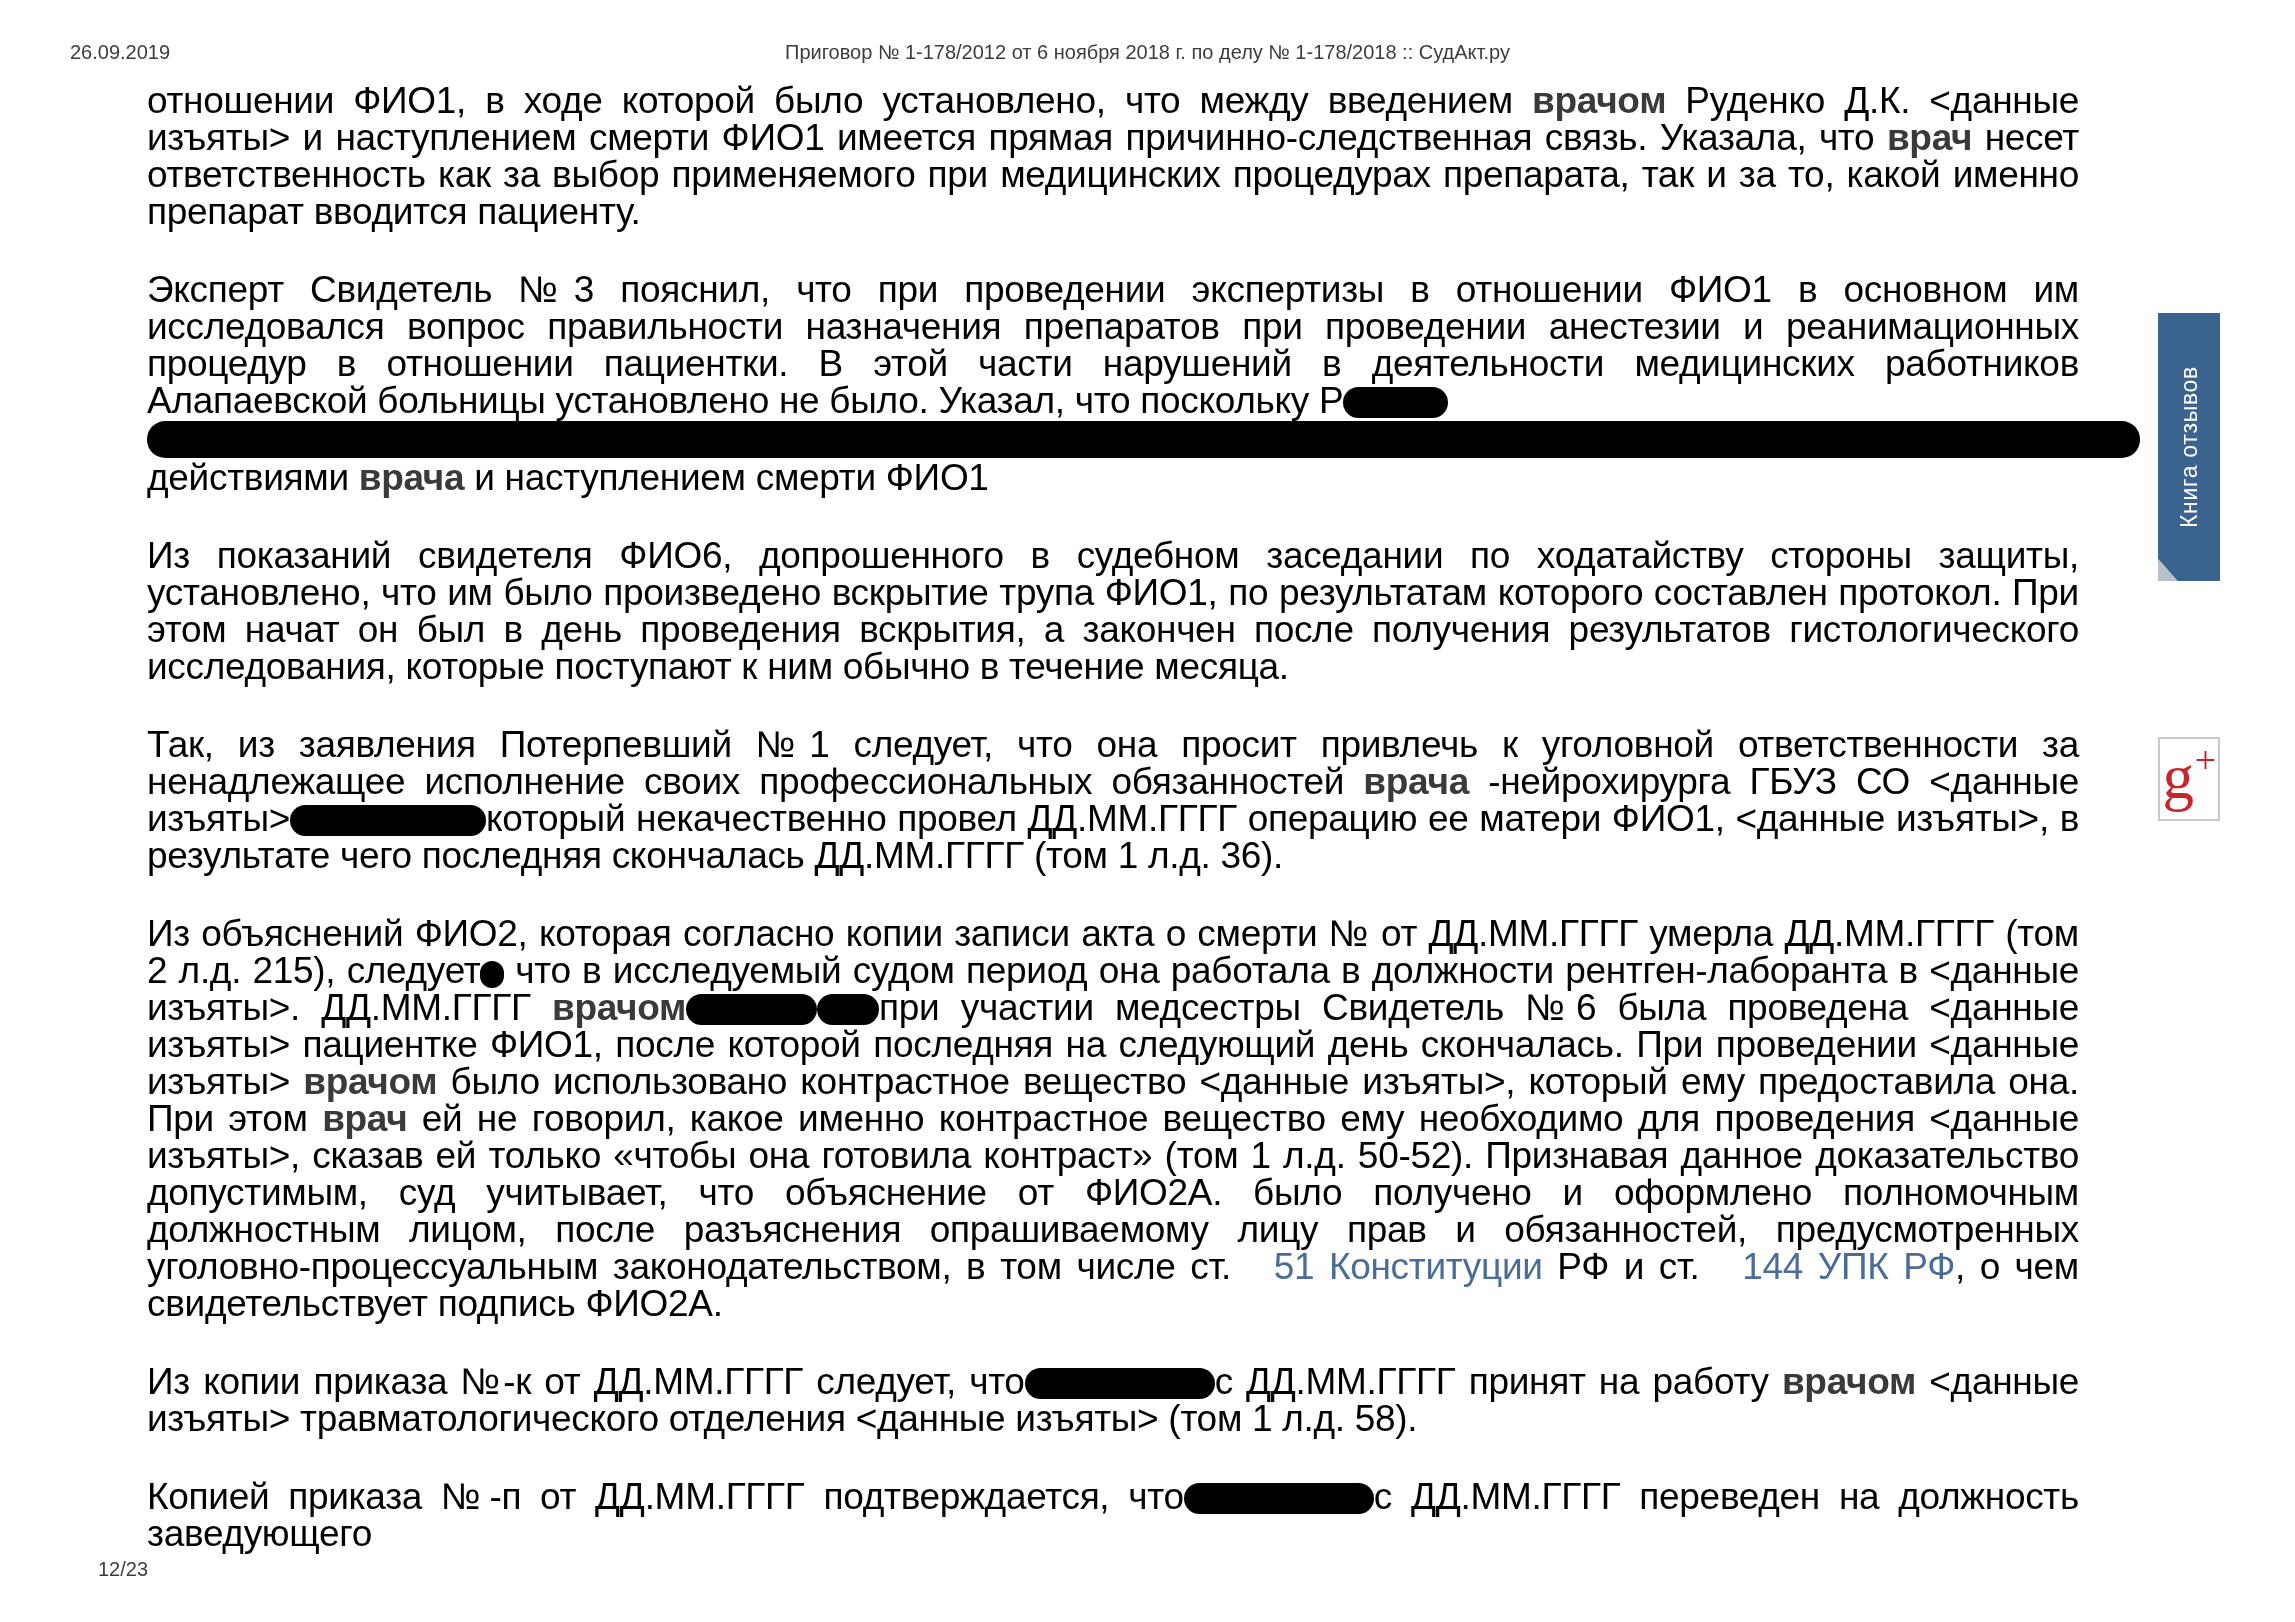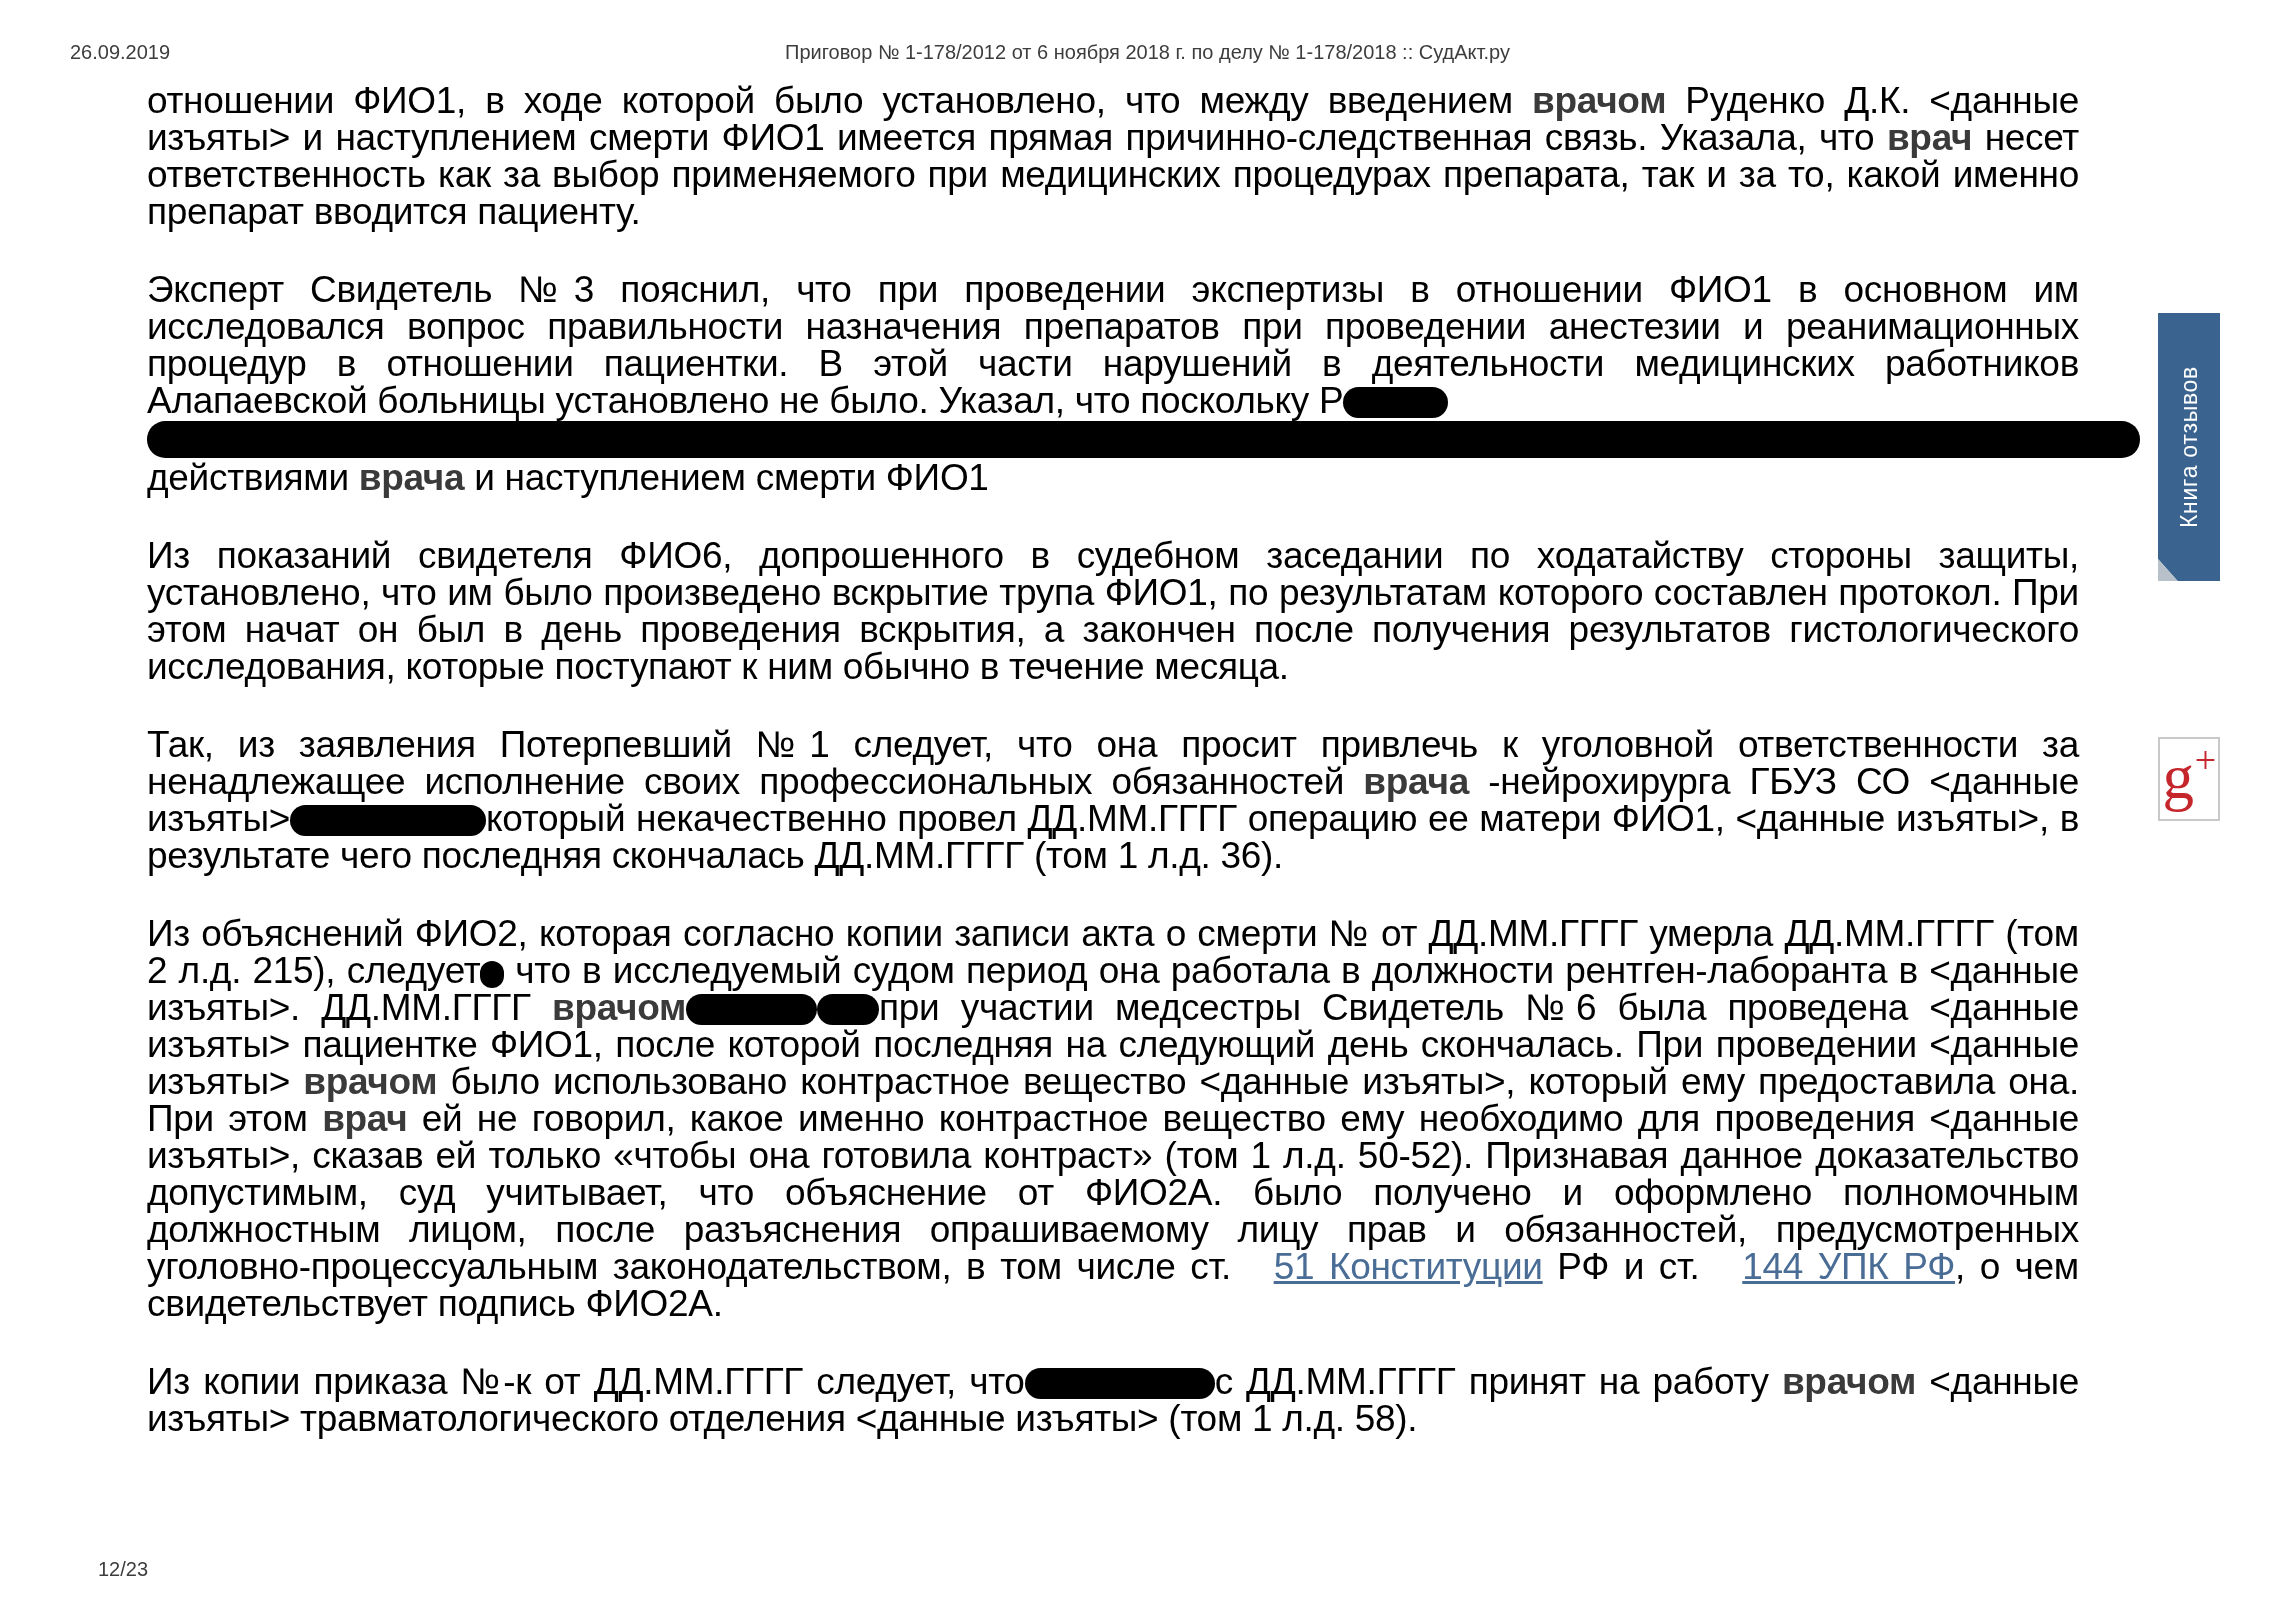--- a/index.html
+++ b/index.html
@@ -17,21 +17,21 @@
     font-size:20px; color:#3d3d3d; white-space:nowrap;
   }
   
   .content {
     position:absolute; left:147px; top:82px; width:1932px;
     font-size:37px; line-height:37px; letter-spacing:-0.3px;
     text-align:justify; color:#000;
   }
   .para { margin:0 0 41px 0; }
   .term { font-weight:700; color:#3a3a3a; }
-  .doc-link { color:var(--link); text-decoration:underline; cursor:pointer;margin-left:28px; }
+  .doc-link { color:var(--link); cursor:pointer;margin-left:28px; }
   .redact {
     display:inline-block; background:var(--redaction);
     height:31px; border-radius:15.7px; vertical-align:-5.2px;
   }
   .redact-sm { height:27.5px; border-radius:13px; }
   .redact-bar {
     display:block; background:var(--redaction);
     width:1993px; height:37px; border-radius:18.3px; margin:2px 0 1.3px 0;
   }
   
@@ -79,20 +79,21 @@
 <div class="ph-date">26.09.2019</div>
 <div class="ph-title">Приговор № 1-178/2012 от 6 ноября 2018 г. по делу № 1-178/2018 :: СудАкт.ру</div>
 
 <main class="content" id="doc-content">
     <p class="para">отношении ФИО1, в ходе которой было установлено, что между введением <b class="term">врачом</b> Руденко Д.К. &lt;данные изъяты&gt; и наступлением смерти ФИО1 имеется прямая причинно-следственная связь. Указала, что <b class="term">врач</b> несет ответственность как за выбор применяемого при медицинских процедурах препарата, так и за то, какой именно препарат вводится пациенту.</p>
     <p class="para">Эксперт Свидетель №3 пояснил, что при проведении экспертизы в отношении ФИО1 в основном им исследовался вопрос правильности назначения препаратов при проведении анестезии и реанимационных процедур в отношении пациентки. В этой части нарушений в деятельности медицинских работников Алапаевской больницы установлено не было. Указал, что поскольку Р<span class="redact" style="width: 105px;"></span><span class="redact-bar"></span>действиями <b class="term">врача</b> и наступлением смерти ФИО1</p>
     <p class="para">Из показаний свидетеля ФИО6, допрошенного в судебном заседании по ходатайству стороны защиты, установлено, что им было произведено вскрытие трупа ФИО1, по результатам которого составлен протокол. При этом начат он был в день проведения вскрытия, а закончен после получения результатов гистологического исследования, которые поступают к ним обычно в течение месяца.</p>
     <p class="para">Так, из заявления Потерпевший №1 следует, что она просит привлечь к уголовной ответственности за ненадлежащее исполнение своих профессиональных обязанностей <b class="term">врача</b> -нейрохирурга ГБУЗ СО &lt;данные изъяты&gt;<span class="redact" style="width: 196px;"></span>который некачественно провел ДД.ММ.ГГГГ операцию ее матери ФИО1, &lt;данные изъяты&gt;, в результате чего последняя скончалась ДД.ММ.ГГГГ (том 1 л.д. 36).</p>
     <p class="para">Из объяснений ФИО2, которая согласно копии записи акта о смерти № от ДД.ММ.ГГГГ умерла ДД.ММ.ГГГГ (том 2 л.д. 215), следует<span class="redact redact-sm" style="width: 23.6px;"></span> что в исследуемый судом период она работала в должности рентген-лаборанта в &lt;данные изъяты&gt;. ДД.ММ.ГГГГ <b class="term">врачом</b><span class="redact" style="width: 131px;"></span><span class="redact" style="width: 62px;"></span>при участии медсестры Свидетель №6 была проведена &lt;данные изъяты&gt; пациентке ФИО1, после которой последняя на следующий день скончалась. При проведении &lt;данные изъяты&gt; <b class="term">врачом</b> было использовано контрастное вещество &lt;данные изъяты&gt;, который ему предоставила она. При этом <b class="term">врач</b> ей не говорил, какое именно контрастное вещество ему необходимо для проведения &lt;данные изъяты&gt;, сказав ей только «чтобы она готовила контраст» (том 1 л.д. 50-52). Признавая данное доказательство допустимым, суд учитывает, что объяснение от ФИО2А. было получено и оформлено полномочным должностным лицом, после разъяснения опрашиваемому лицу прав и обязанностей, предусмотренных уголовно-процессуальным законодательством, в том числе ст. <a class="doc-link">51 Конституции</a> РФ и ст. <a class="doc-link">144 УПК РФ</a>, о чем свидетельствует подпись ФИО2А.</p>
     <p class="para">Из копии приказа №-к от ДД.ММ.ГГГГ следует, что<span class="redact" style="width: 190px;"></span>с ДД.ММ.ГГГГ принят на работу <b class="term">врачом</b> &lt;данные изъяты&gt; травматологического отделения &lt;данные изъяты&gt; (том 1 л.д. 58).</p>
+    <p class="para">Копией приказа №-п от ДД.ММ.ГГГГ подтверждается, что<span class="redact" style="width: 190px;"></span>с ДД.ММ.ГГГГ переведен на должность заведующего</p>
   </main>
 
 <div class="feedback-tab">
   <span class="vtext">Книга отзывов</span>
 </div>
 <div class="tab-fold"></div>
 
 <div class="gplus-box">
   <span class="gplus-glyph"><span>g</span><span class="gplus-plus">+</span></span>
 </div>

